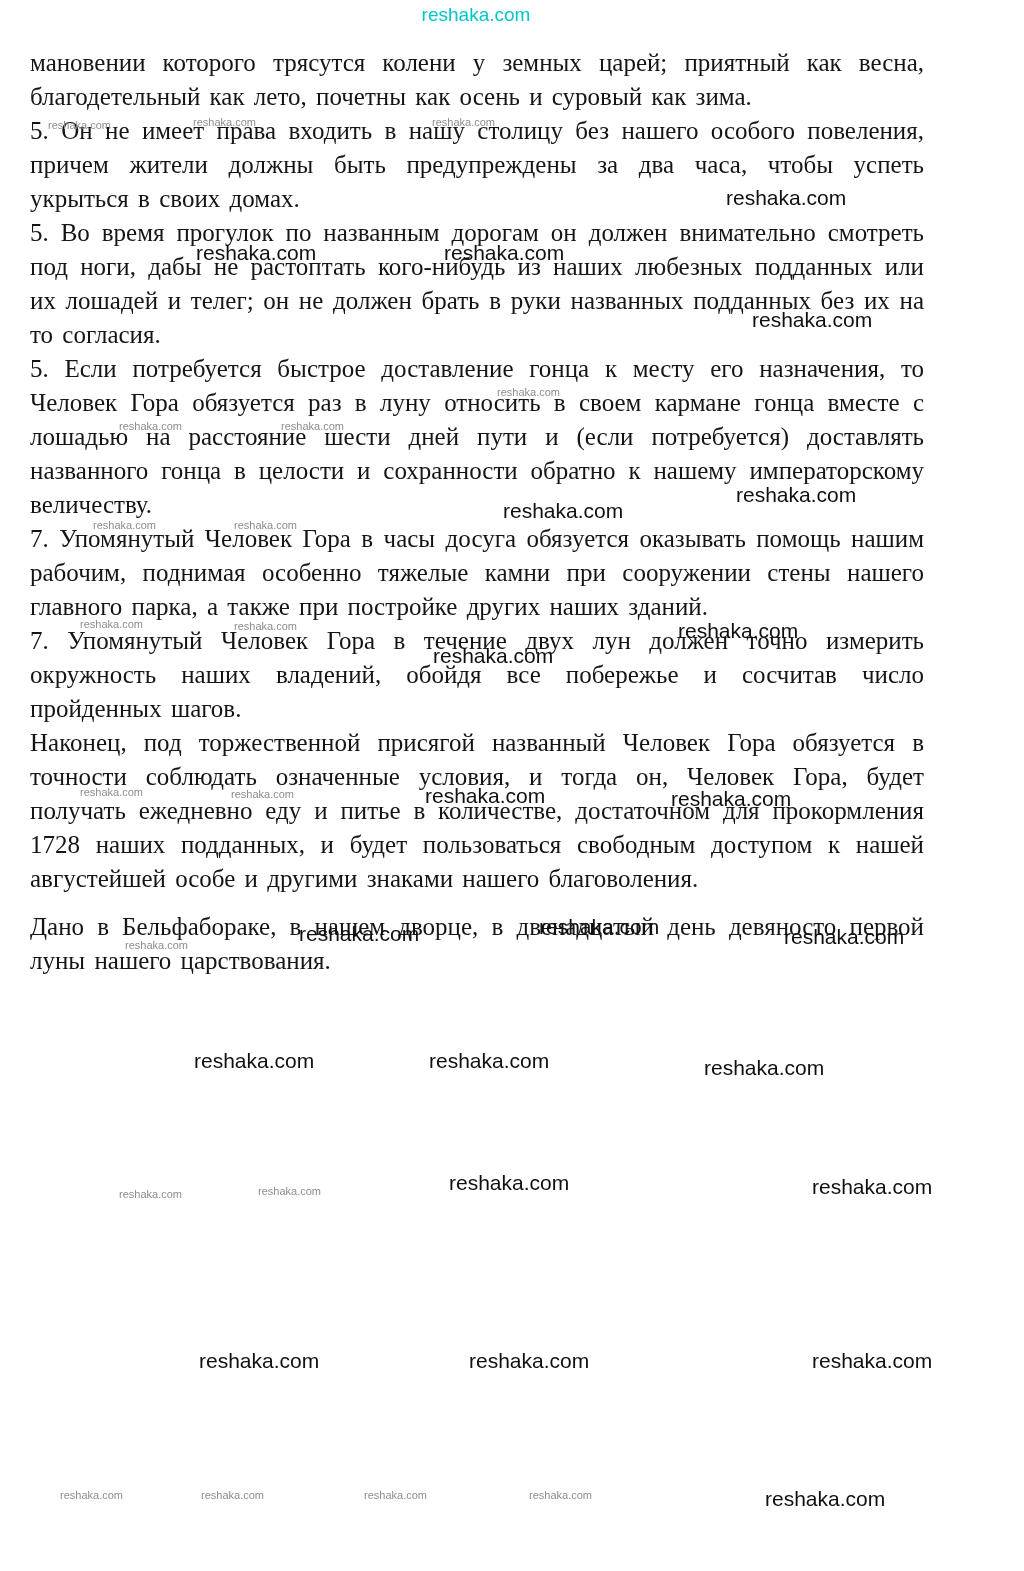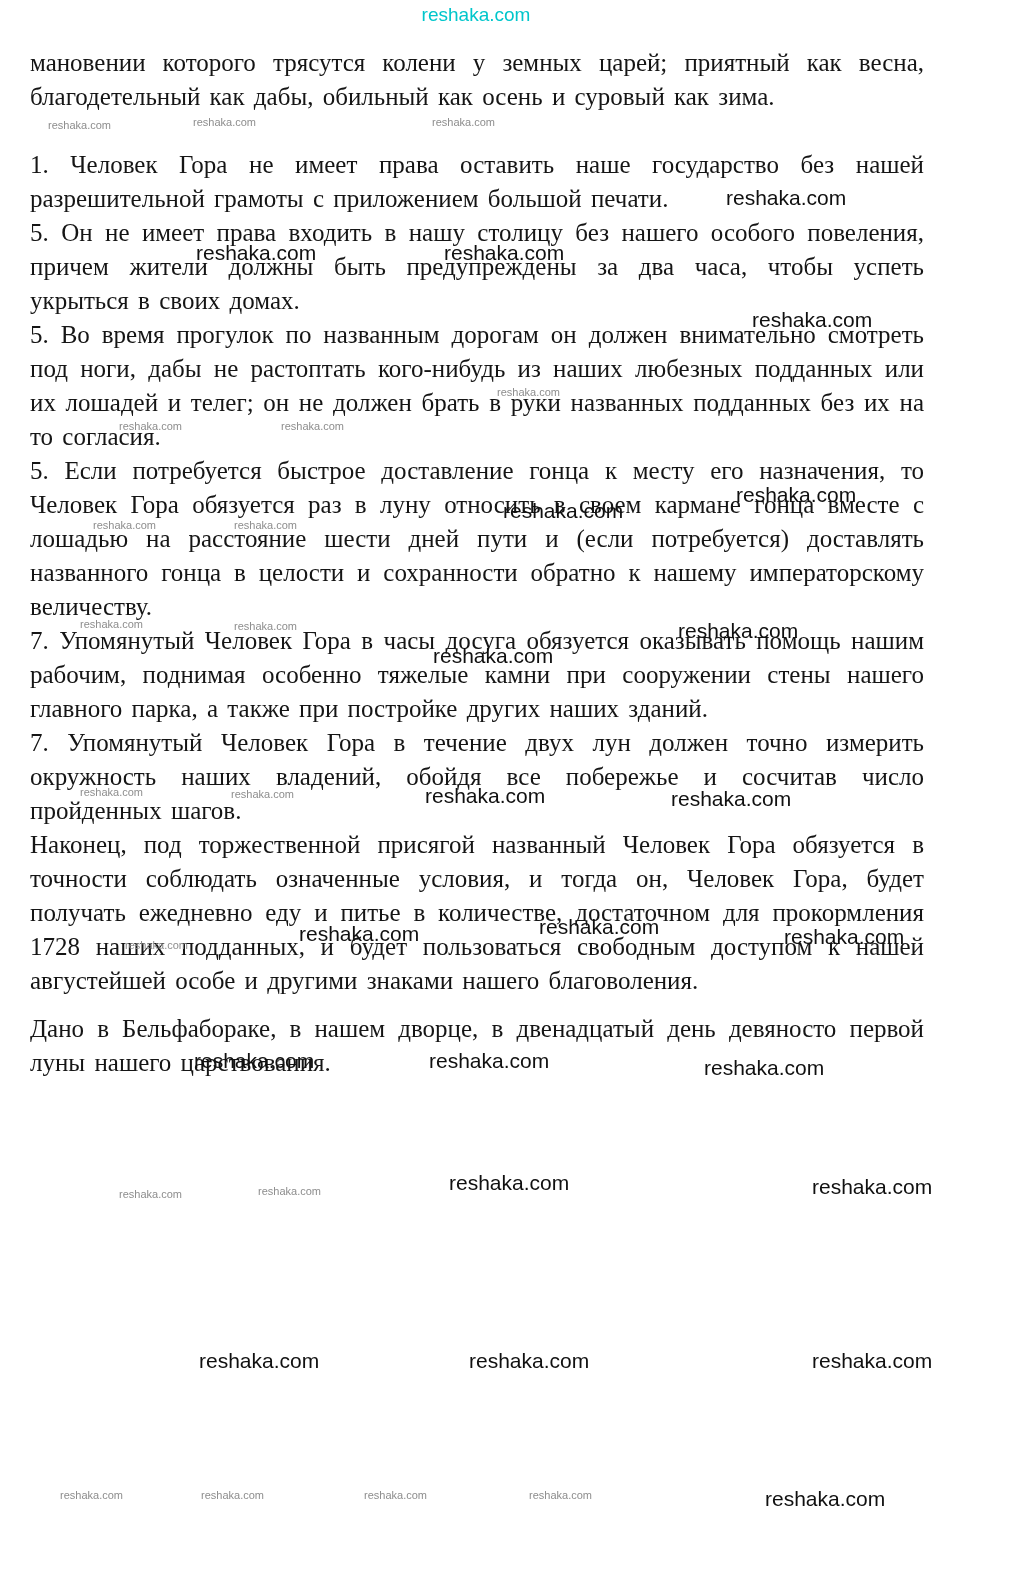--- a/index.html
+++ b/index.html
@@ -48,22 +48,21 @@
   }
 </style>
 </head>
 <body>
 
 <div class="page">
 
   <span class="wm wm-top">reshaka.com</span>
 
   <div class="text-block">
-    <p class="para">мановении которого трясутся колени у земных царей; приятный как весна, благодетельный как дабы, обильный как осень и суровый как зима.</p>
-    <p class="para gap-lg">1. Человек Гора не имеет права оставить наше государство без нашей разрешительной грамоты с приложением большой печати.</p>
+    <p class="para">мановении которого трясутся колени у земных царей; приятный как весна, благодетельный как лето, почетны как осень и суровый как зима.</p>
     <p class="para">5. Он не имеет права входить в нашу столицу без нашего особого повеления, причем жители должны быть предупреждены за два часа, чтобы успеть укрыться в своих домах.</p>
     <p class="para">5. Во время прогулок по названным дорогам он должен внимательно смотреть под ноги, дабы не растоптать кого-нибудь из наших любезных подданных или их лошадей и телег; он не должен брать в руки названных подданных без их на то согласия.</p>
     <p class="para">5. Если потребуется быстрое доставление гонца к месту его назначения, то Человек Гора обязуется раз в луну относить в своем кармане гонца вместе с лошадью на расстояние шести дней пути и (если потребуется) доставлять названного гонца в целости и сохранности обратно к нашему императорскому величеству.</p>
     <p class="para">7. Упомянутый Человек Гора в часы досуга обязуется оказывать помощь нашим рабочим, поднимая особенно тяжелые камни при сооружении стены нашего главного парка, а также при постройке других наших зданий.</p>
     <p class="para">7. Упомянутый Человек Гора в течение двух лун должен точно измерить окружность наших владений, обойдя все побережье и сосчитав число пройденных шагов.</p>
     <p class="para">Наконец, под торжественной присягой названный Человек Гора обязуется в точности соблюдать означенные условия, и тогда он, Человек Гора, будет получать ежедневно еду и питье в количестве, достаточном для прокормления 1728 наших подданных, и будет пользоваться свободным доступом к нашей августейшей особе и другими знаками нашего благоволения.</p>
     <p class="para gap-sm">Дано в Бельфабораке, в нашем дворце, в двенадцатый день девяносто первой луны нашего царствования.</p>
   </div>
 
   <span class="wm wm-lg" style="left:726px; top:186px;">reshaka.com</span>

